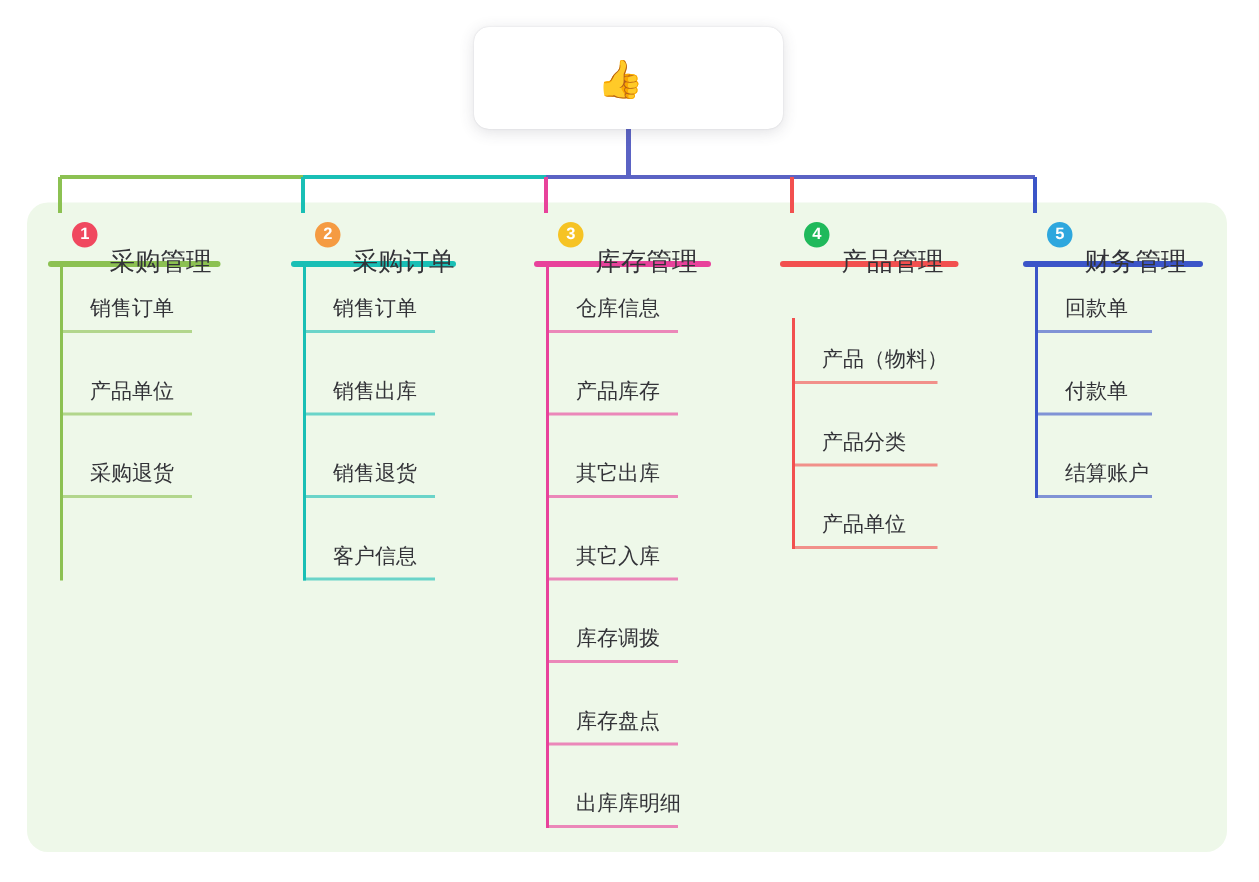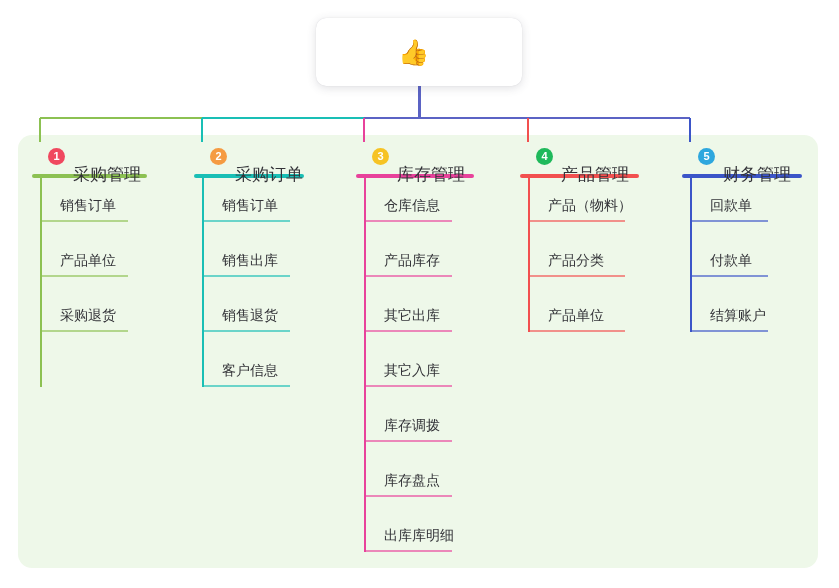--- a/index.html
+++ b/index.html
@@ -248,21 +248,21 @@
             <span class="item-rule" style="background: rgb(232, 66, 155); width: 88px; opacity: 0.62;"></span>
           </div>
         </div>
       </div>
       <div class="branch" style="left: 520px;">
         <div class="branch-head">
           <span class="badge" style="background: rgb(31, 185, 91);">4</span>
           <span class="branch-title">产品管理</span>
         </div>
         <div class="branch-rule" style="background: rgb(242, 80, 79); width: 119px;"></div>
-        <div class="branch-body" style="height: 165px;">
+        <div class="branch-body" style="height: 165px; margin-top: 34px;">
           <div class="spine" style="background: rgb(242, 80, 79); height: 154px;"></div>
           <div class="item">
             <span class="item-label">产品（物料）</span>
             <span class="item-rule" style="background: rgb(242, 80, 79); width: 97px; opacity: 0.62;"></span>
           </div>
           <div class="item">
             <span class="item-label">产品分类</span>
             <span class="item-rule" style="background: rgb(242, 80, 79); width: 97px; opacity: 0.62;"></span>
           </div>
           <div class="item">

